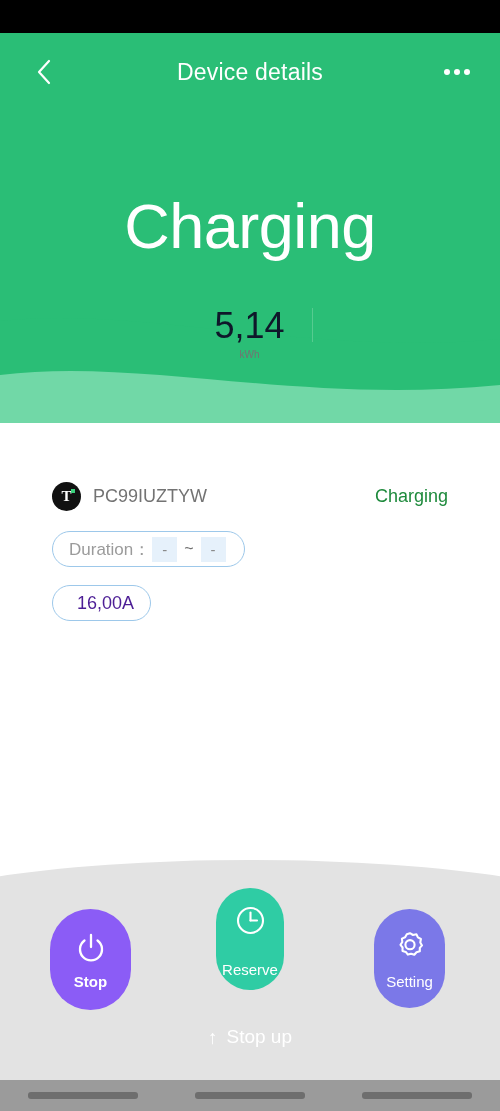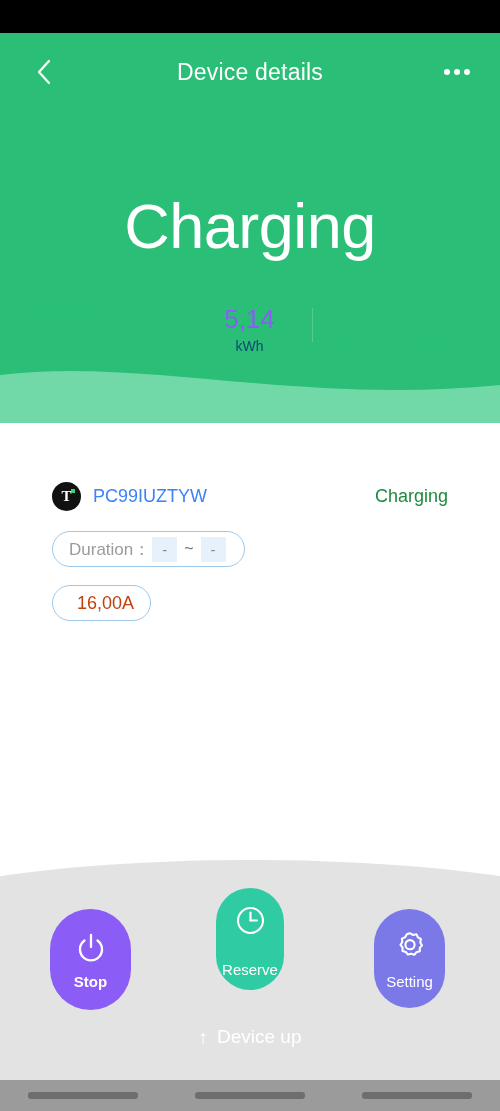--- a/index.html
+++ b/index.html
@@ -52,24 +52,24 @@
     color:#ffffff; font-size:63px; font-weight:400; letter-spacing:-.5px;
     line-height:1;
   }
 
   .hero-stats {
     position:absolute; top:305px; left:0; width:500px;
     display:flex; align-items:flex-start; justify-content:center;
   }
   .stat { width:125px; text-align:center; }
   .stat-value {
-    color:#8b5cf6; font-size:26px; font-weight:400; line-height:1.15;
+    color:#0f172a; font-size:36px; font-weight:400; line-height:1.15;
   }
   .stat-label {
-    color:#0c4a6e; font-size:14px; font-weight:400; margin-top:3px;
+    color:#737373; font-size:10px; font-weight:400; margin-top:3px;
   }
   .stat-div {
     width:1px; height:34px; background:#66CF9A; opacity:.75; margin-top:3px;
   }
 
   
   .content { position:absolute; top:423px; left:0; width:500px; }
 
   .device-row {
     position:absolute; top:55px; left:0; width:500px; height:36px;
@@ -81,40 +81,40 @@
     position:relative; flex:none;
   }
   .device-badge .t-glyph {
     position:absolute; left:0; top:0; width:29px; height:29px;
     display:flex; align-items:center; justify-content:center;
     color:#ffffff; font-size:15px; font-weight:700; font-family:"Liberation Serif", serif;
   }
   .device-badge .t-dot {
     position:absolute; right:6px; top:7px; width:4px; height:4px; background:#3BD17C;
   }
-  .device-id { color:#3b82f6; font-size:18px; }
+  .device-id { color:#737373; font-size:18px; }
   .device-status { color:#1E8A3C; font-size:18px; }
 
   .chip {
     position:absolute; left:52px;
     display:inline-flex; align-items:center;
     height:36px; padding:17px 16px;
     border:1px solid #9DC8EA; border-radius:18px;
     background:#ffffff; white-space:nowrap; cursor:pointer;
   }
   .chip-duration { top:108px; }
   .chip-current  { top:162px; }
   .chip-label { color:#9B9B9B; font-size:17px; }
   .chip-box {
     display:inline-block; background:#E6F1FB; color:#8A8A8A;
     font-size:15px; min-width:25px; text-align:center;
     padding:4px 0; margin:0 2px;
   }
   .chip-tilde { color:#6E6E6E; font-size:16px; padding:0 5px; }
-  .chip-value { color:#c2410c; font-size:18px; margin-left:8px; }
+  .chip-value { color:#4c1d95; font-size:18px; margin-left:8px; }
 
   
   .sheet {
     position:absolute; left:-120px; bottom:31px; width:740px; height:220px;
     background:#E3E3E3;
     border-radius:50% 50% 0 0 / 62px 62px 0 0;
   }
   .swipe {
     position:absolute; bottom:31px; left:0; width:500px; height:86px;
     display:flex; align-items:center; justify-content:center; gap:9px;
@@ -218,21 +218,21 @@
   <div class="chip chip-current">
     <span class="chip-value">16,00A</span>
   </div>
 
 </div>
 
 <div class="sheet"></div>
 
 <div class="swipe">
   <span class="swipe-arrow">↑</span>
-  <span>Device up</span>
+  <span>Stop up</span>
 </div>
 
 <div class="actions">
 
   <div class="pill pill-stop">
     <span class="pill-icon">
       <svg width="34" height="34" viewBox="0 0 34 34">
         <path d="M10.5 9.5 A11 11 0 1 0 23.5 9.5" stroke="#ffffff" stroke-width="2.3" fill="none" stroke-linecap="round"></path>
         <line x1="17" y1="4" x2="17" y2="16" stroke="#ffffff" stroke-width="2.3" stroke-linecap="round"></line>
       </svg>

